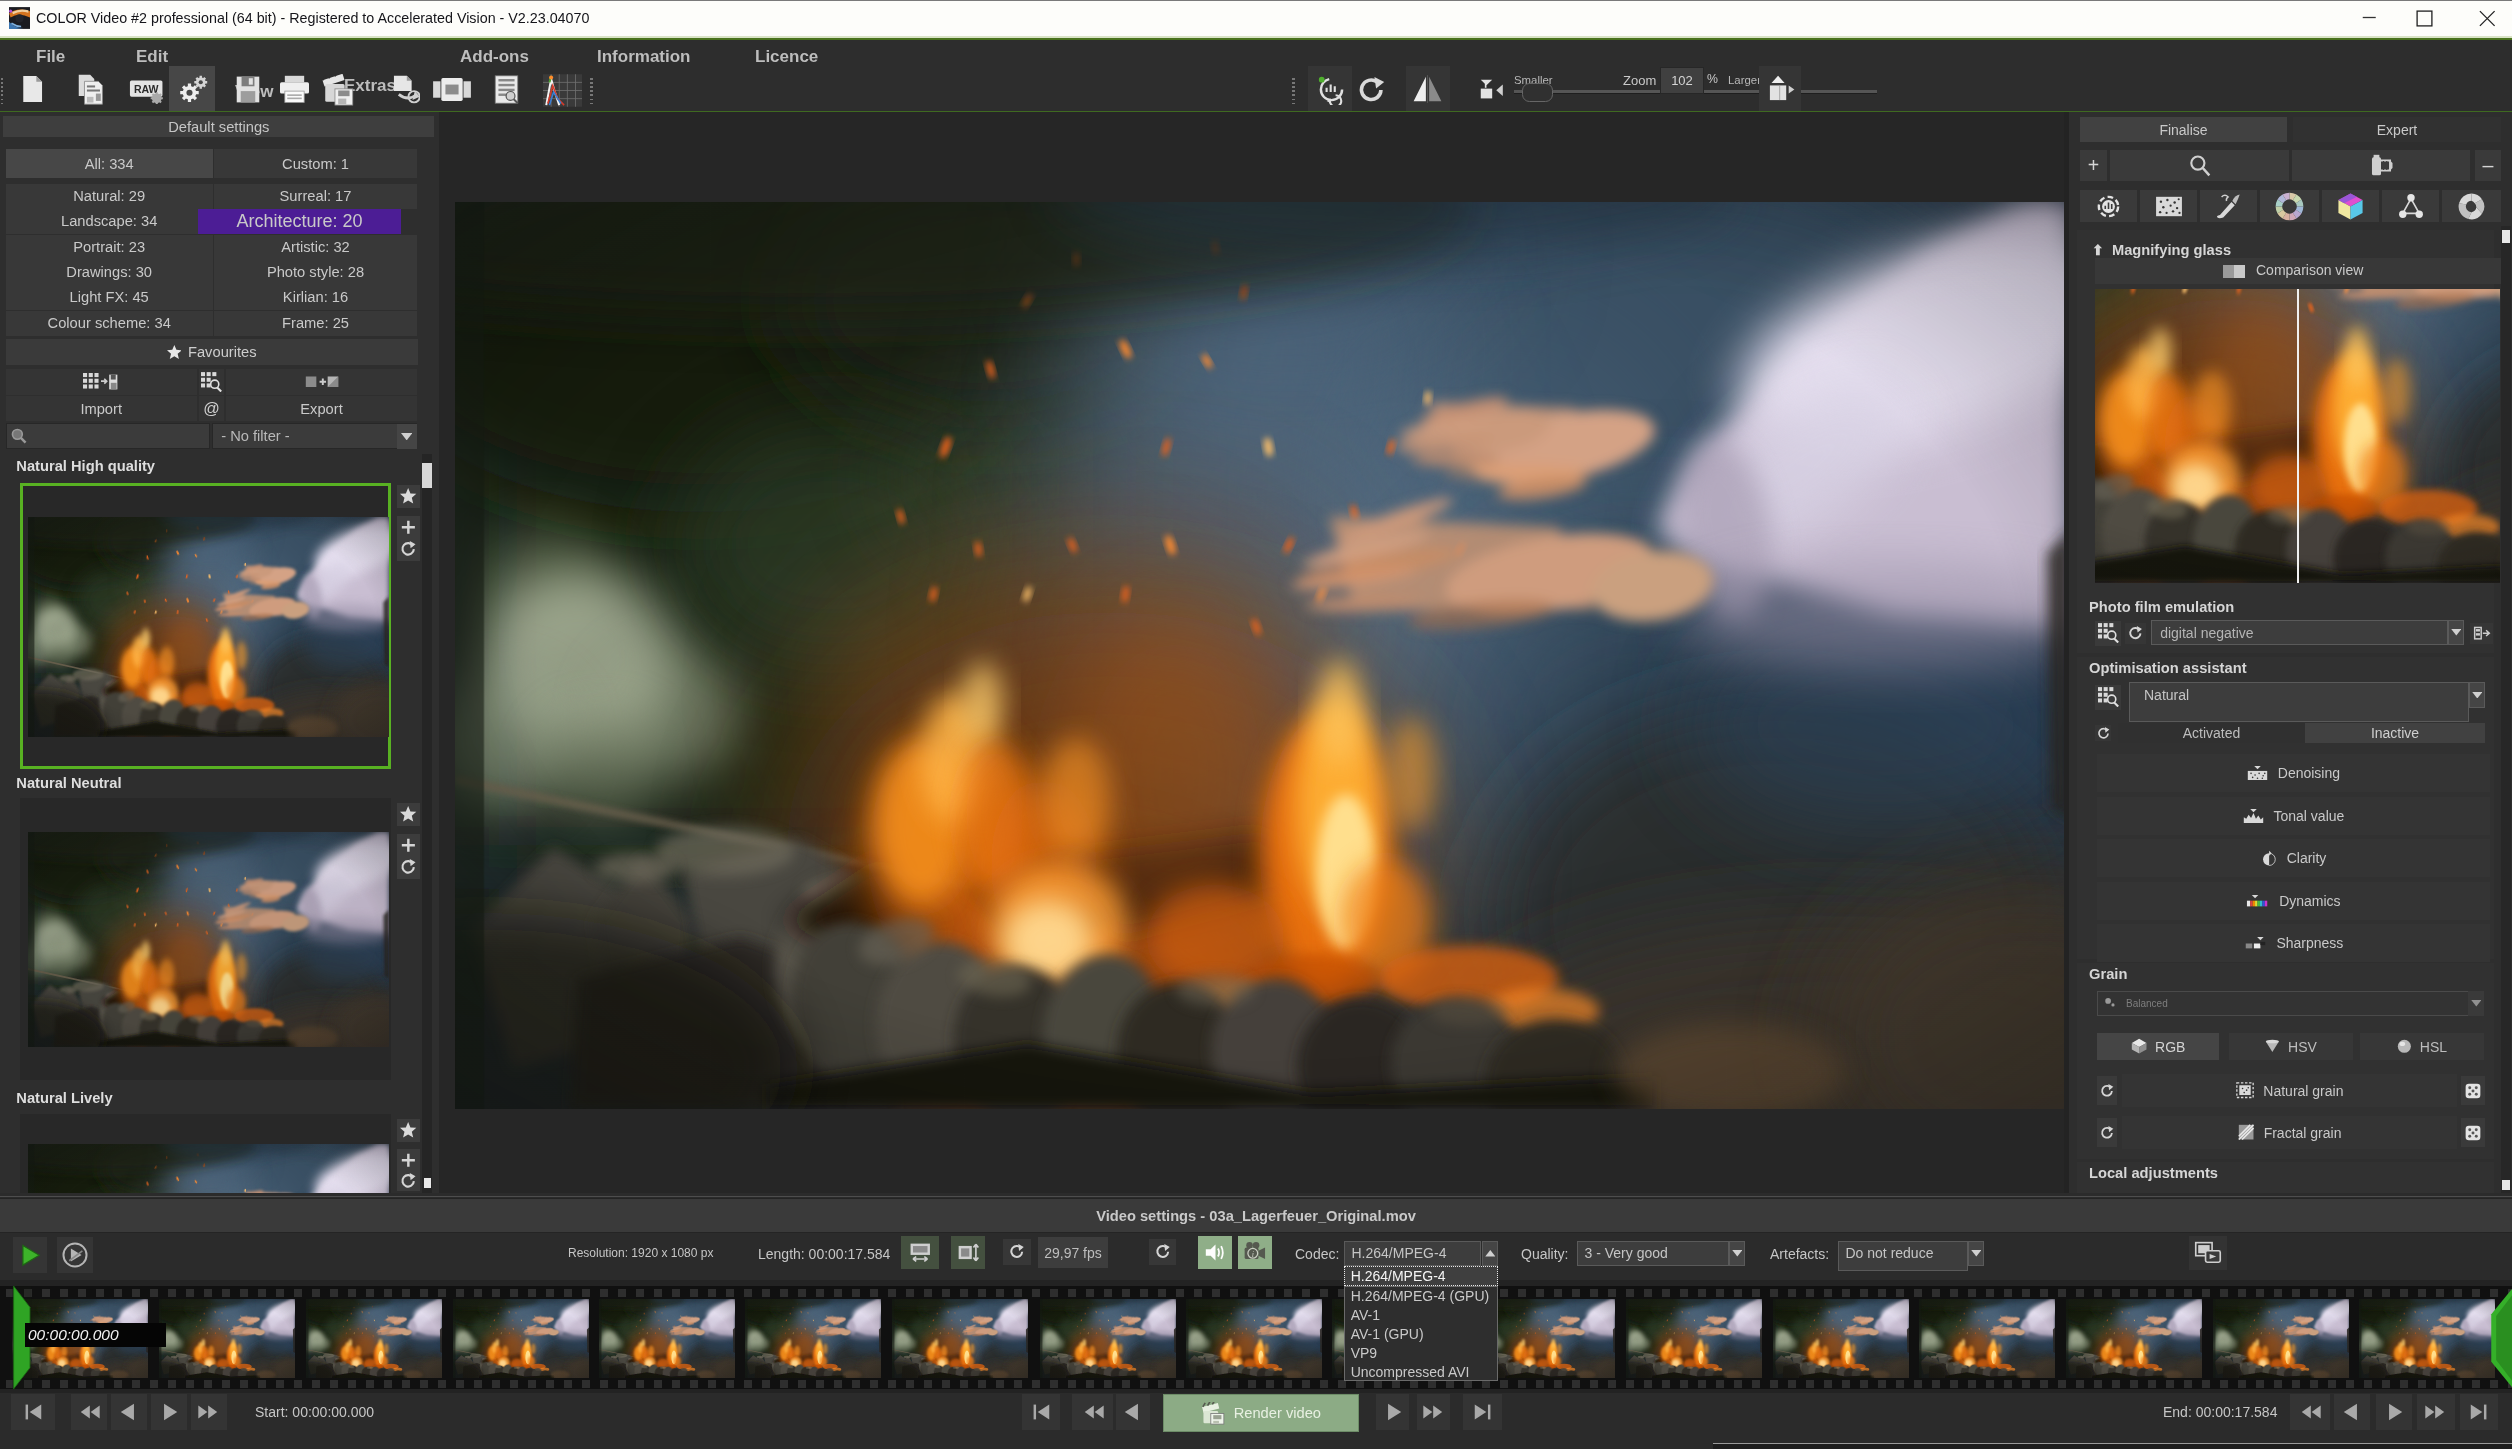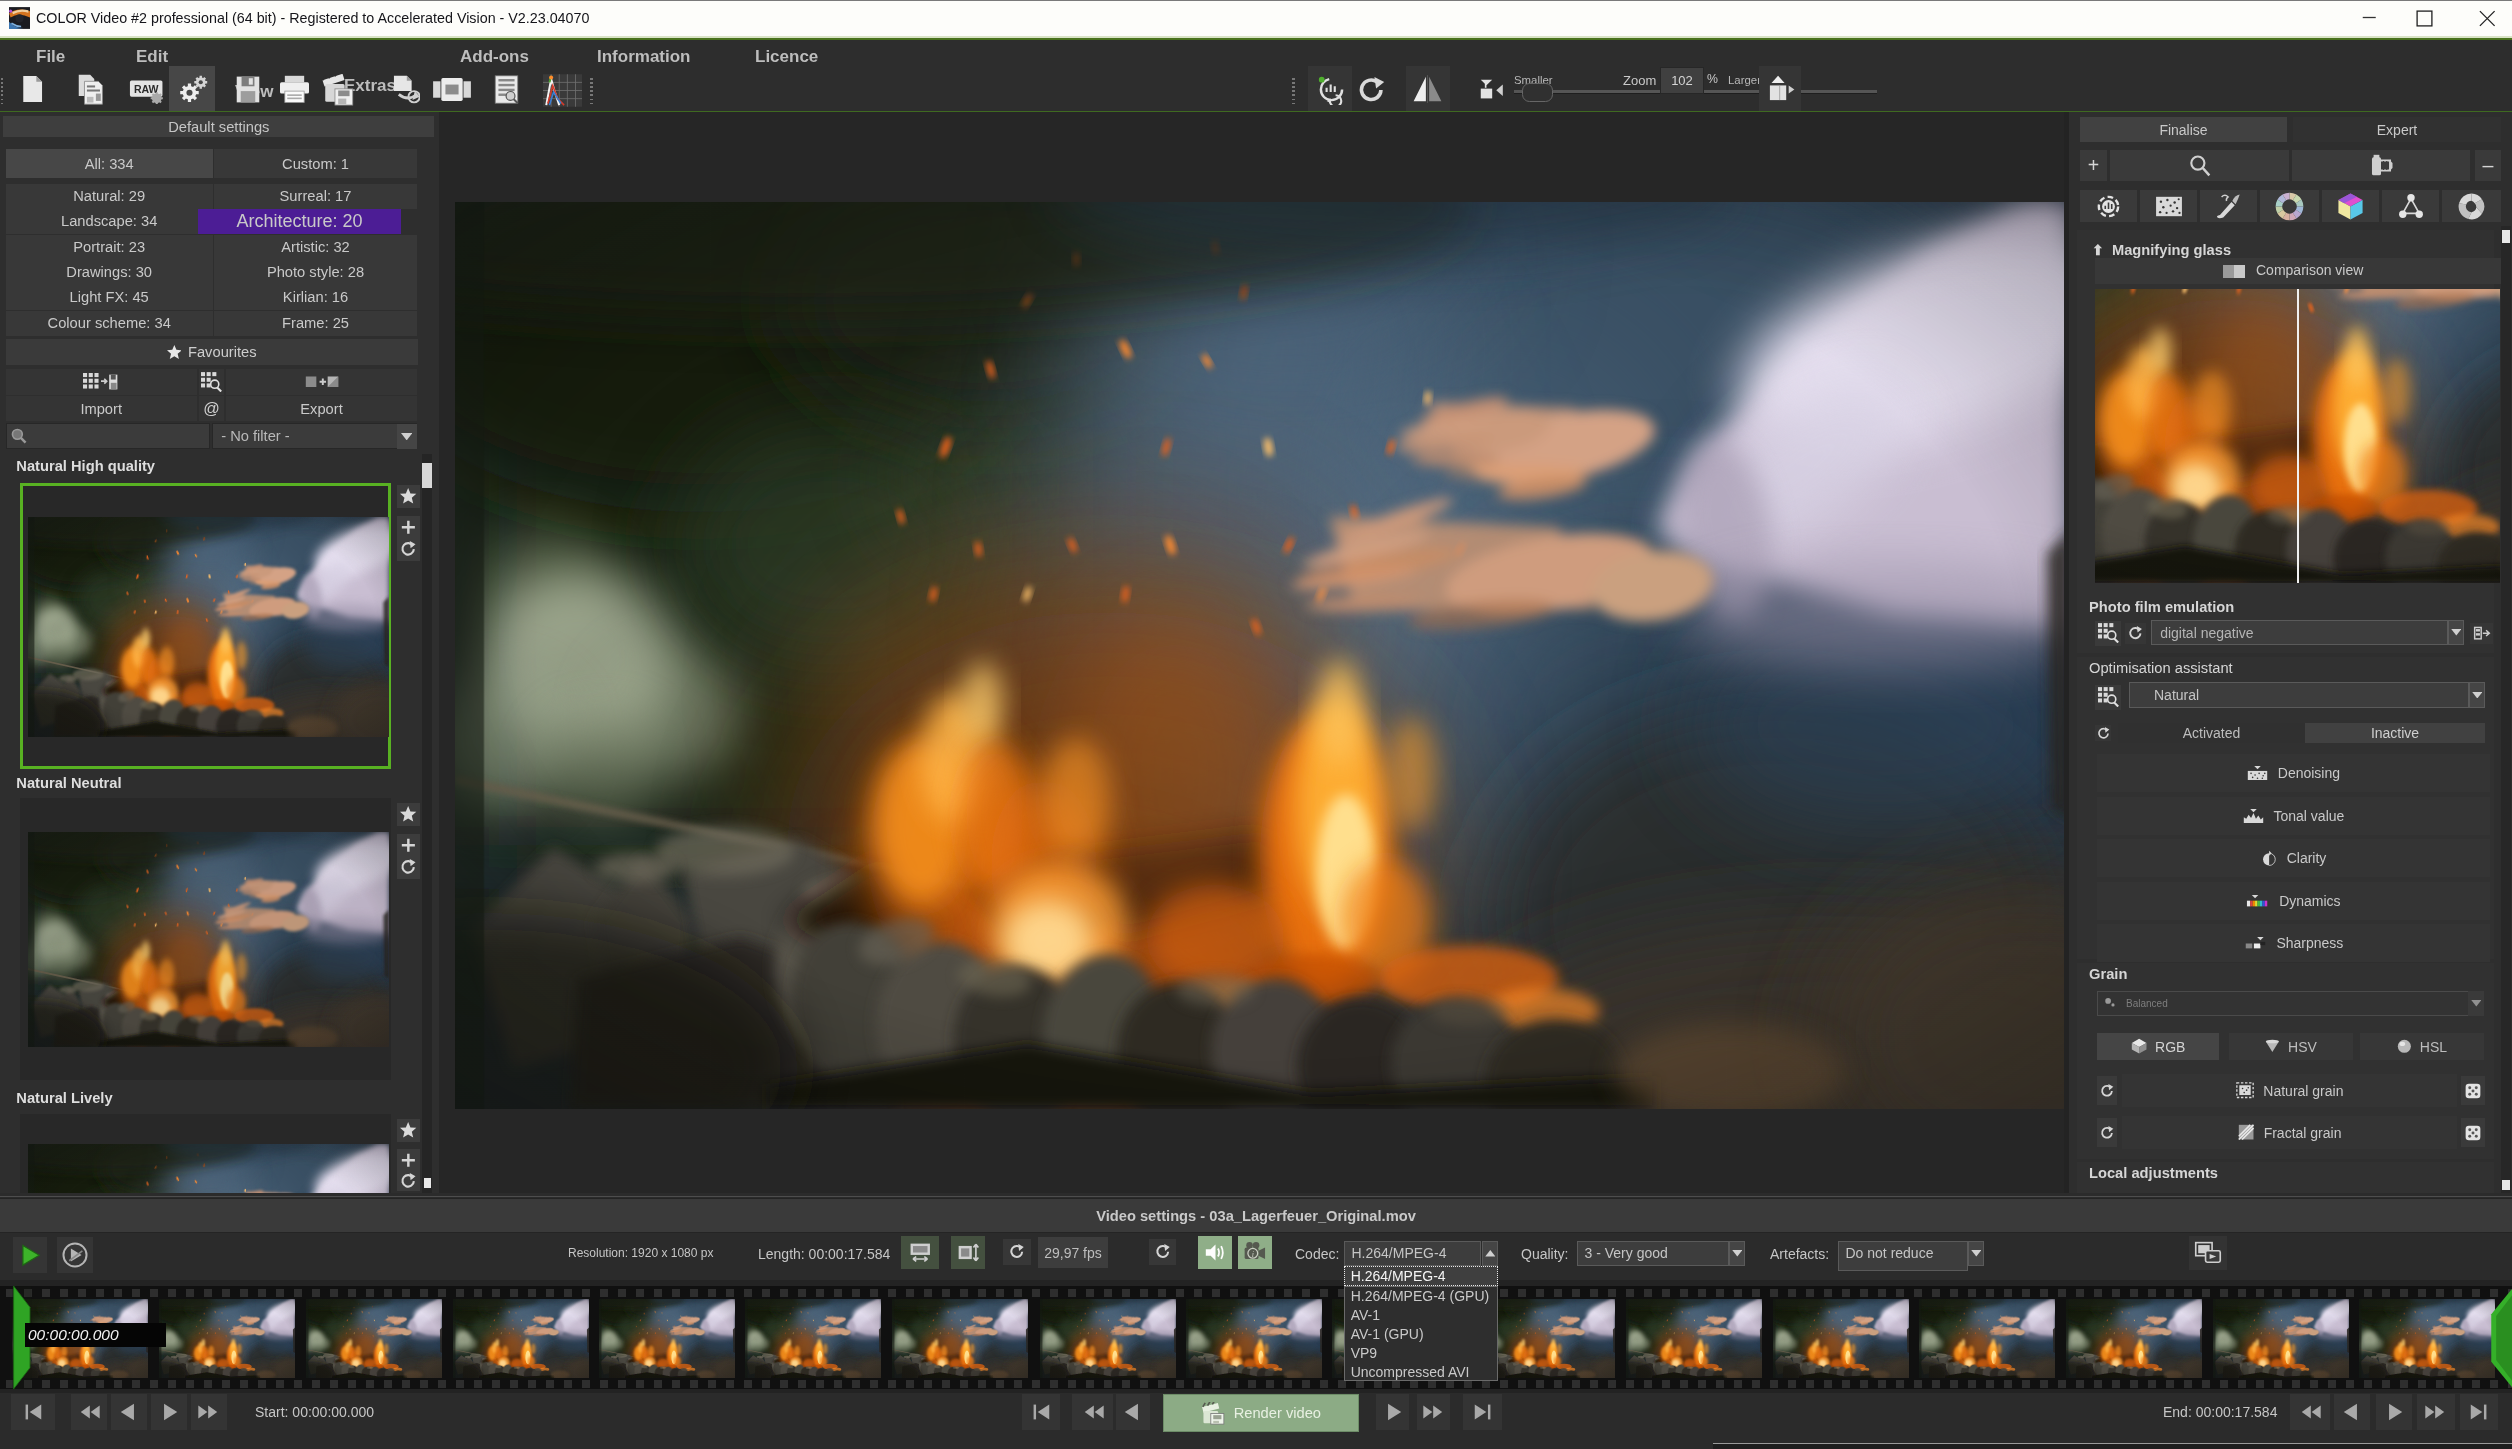--- a/index.html
+++ b/index.html
@@ -650,37 +650,37 @@
   </div>
 <div class="a ct" style="left:2470px;top:623px;width:23px;height:21px;background:#363636;">
     <svg width="18" height="16.3" viewBox="0 0 22 20">
       <rect x="2" y="3" width="8" height="14" fill="none" stroke="#ccc" stroke-width="1.8"></rect>
       <rect x="3.5" y="5" width="5" height="3" fill="#ccc"></rect>
       <rect x="3.5" y="10" width="5" height="3" fill="#ccc"></rect>
       <path d="M12,10 H19 M16,6.5 L20,10 L16,13.5" stroke="#ccc" stroke-width="1.8" fill="none"></path>
     </svg>
   </div>
 <div class="a" style="left:2077px;top:657px;width:417px;height:302px;background:#313131;"></div>
-<div class="a" style="left:2089px;top:660px;font-size:14.7px;font-weight:normal;color:#d6d6d6;">Optimisation assistant</div>
+<div class="a" style="left:2089px;top:660px;font-size:14.7px;font-weight:bold;color:#d6d6d6;">Optimisation assistant</div>
 <div class="a ct" style="left:2095px;top:685px;width:26px;height:24.5px;background:#3a3a3a;">
     <svg width="21" height="19.6" viewBox="0 0 26 24">
       <g fill="#d9d9d9">
         <rect x="0" y="0" width="5" height="5"></rect>
         <rect x="7" y="0" width="5" height="5"></rect>
         <rect x="14" y="0" width="5" height="5"></rect>
         <rect x="0" y="7" width="5" height="5"></rect>
         <rect x="7" y="7" width="5" height="5"></rect>
         <rect x="0" y="14" width="5" height="5"></rect>
         <rect x="7" y="14" width="5" height="5"></rect>
       </g>
       <circle cx="17" cy="15" r="5" fill="none" stroke="#e0e0e0" stroke-width="2"></circle>
       <path d="M20,19 L25,24" stroke="#e0e0e0" stroke-width="2.6"></path>
     </svg>
   </div>
-<div class="a" style="left:2129px;top:682px;width:340px;height:26px;background:#3d3d3d;border:0.8px solid #5a5a5a;box-sizing:border-box;font-size:14px;color:#c5c5c5;line-height:24.5px;padding-left:24px;">Natural</div>
+<div class="a" style="left:2129px;top:682px;width:340px;height:40px;background:#3d3d3d;border:0.8px solid #5a5a5a;box-sizing:border-box;font-size:14px;color:#c5c5c5;line-height:24.5px;padding-left:14px;">Natural</div>
 <div class="a ct" style="left:2469px;top:682px;width:16.3px;height:26px;background:#454545;border:0.8px solid #5a5a5a;box-sizing:border-box;">
     <svg width="10.6" height="6.5" viewBox="0 0 14 9">
       <path d="M0,0 L14,0 L7,9 Z" fill="#d0d0d0"></path>
     </svg>
   </div>
 <div class="a ct" style="left:2095px;top:725px;width:16.3px;height:16.3px;background:#363636;">
     <svg width="13" height="13" viewBox="0 0 20 20">
       <path d="M16,6 a7,7 0 1 0 1,4" fill="none" stroke="#d5d5d5" stroke-width="2.6"></path>
       <path d="M12,0 L19,4 L13,9 Z" fill="#d5d5d5"></path>
     </svg>

